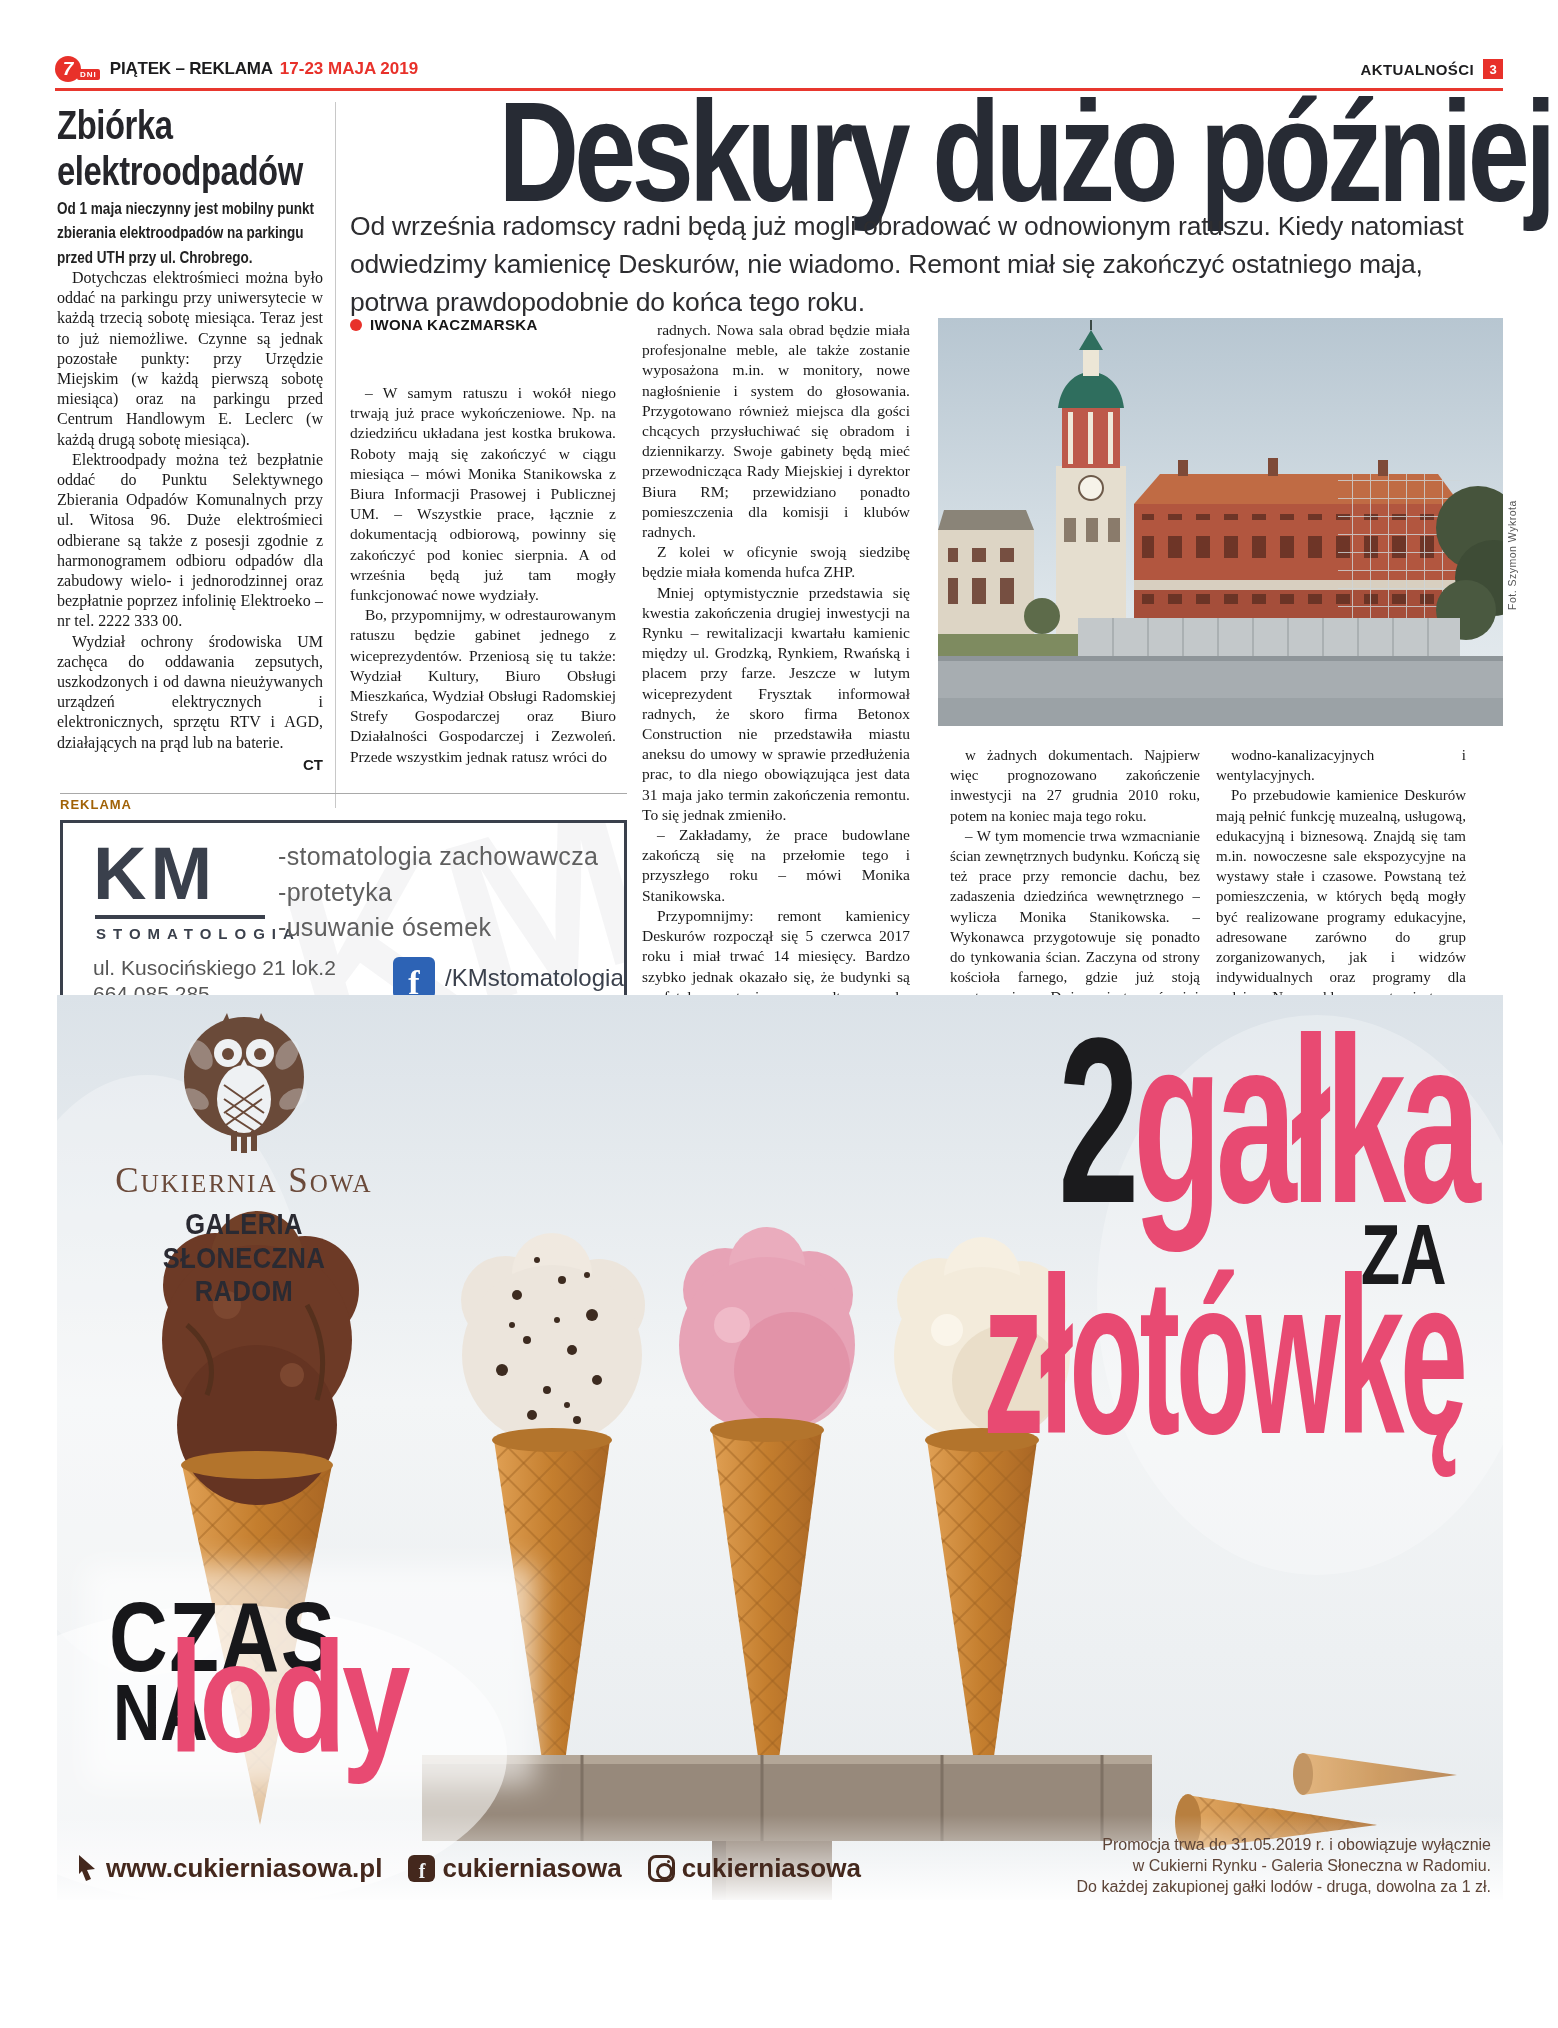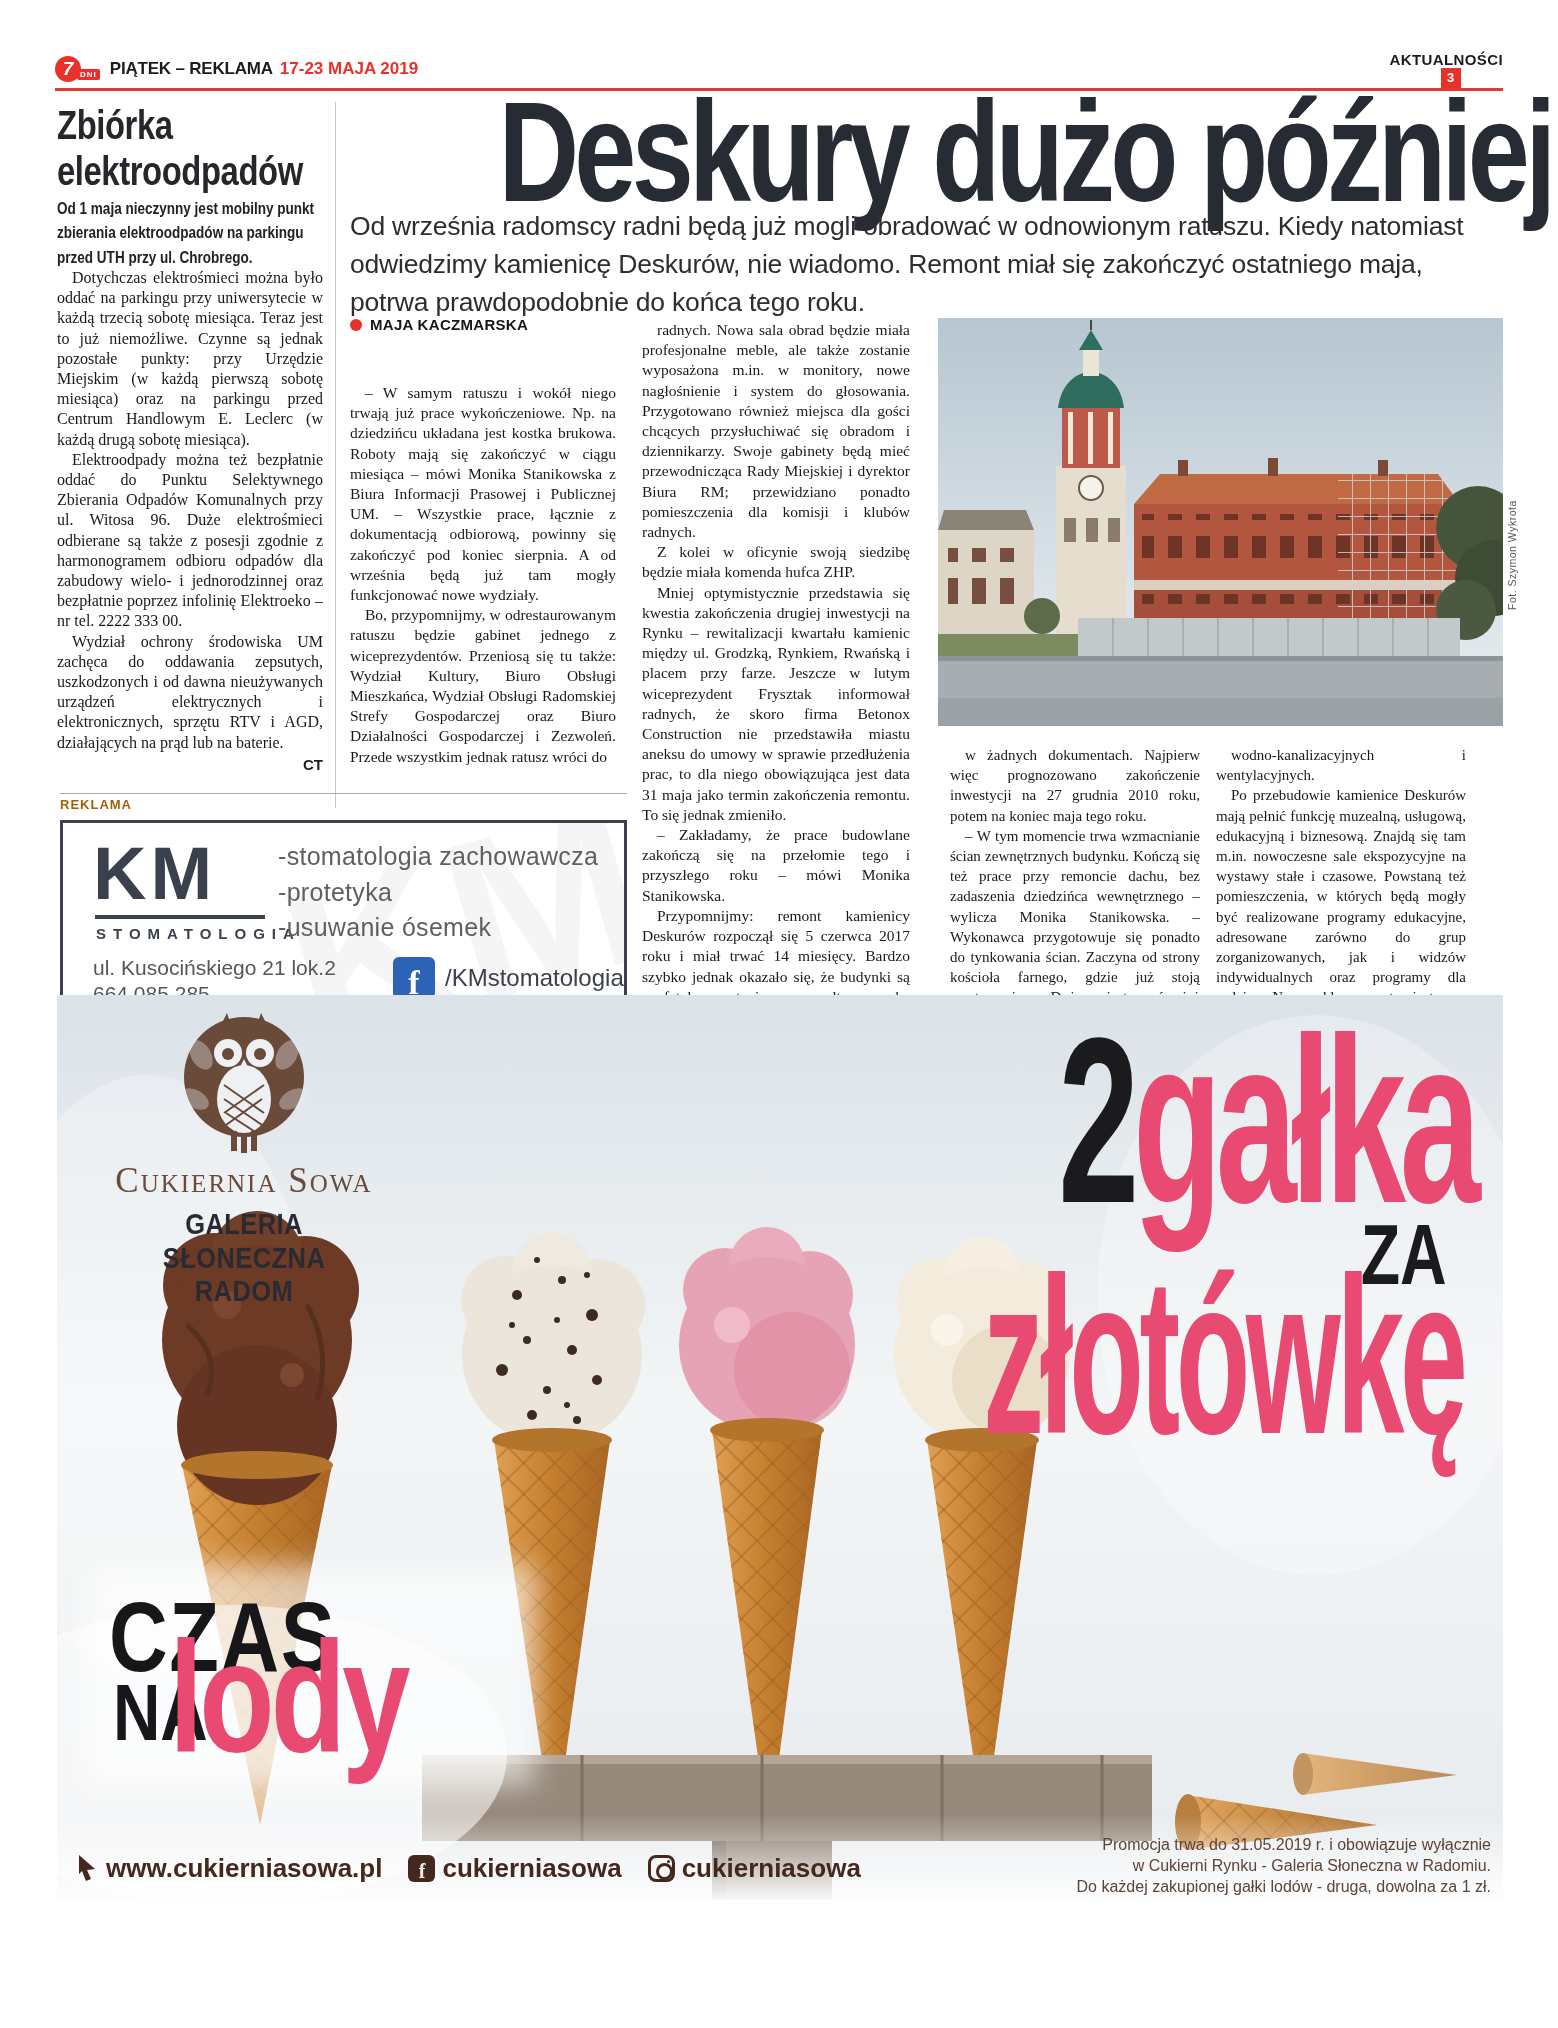--- a/index.html
+++ b/index.html
@@ -5,21 +5,21 @@
   * { margin:0; padding:0; box-sizing:border-box; }
   body { background:#ffffff; font-family:"Liberation Sans", sans-serif; }
   #page { position:relative; width:1558px; height:2028px; background:#fff; overflow:hidden; }
 
   
   #masthead { position:absolute; left:55px; top:54px; width:1448px; height:30px; display:flex; align-items:center; }
   .logo7 { width:26px; height:26px; border-radius:50%; background:#e8312a; color:#fff; font-weight:bold; font-size:19px; display:flex; align-items:center; justify-content:center; font-style:italic; }
   .logodni { background:#e8312a; color:#fff; font-size:8px; font-weight:bold; padding:1px 3px; border-radius:2px; margin-left:-4px; margin-top:10px; letter-spacing:1px; }
   .edition { font-weight:bold; font-size:17px; color:#1c1c1e; margin-left:10px; letter-spacing:-0.2px; }
   .dates { font-weight:bold; font-size:17px; color:#e8312a; margin-left:7px; }
-  .mh-right { margin-left:auto; display:flex; align-items:center;flex-direction:column; }
+  .mh-right { margin-left:auto; display:flex; align-items:center; }
   .section { font-weight:bold; font-size:15px; color:#1c1c1e; letter-spacing:0.4px; }
   .pageno { width:20px; height:20px; background:#e8312a; color:#fff; font-size:13px; font-weight:bold; display:flex; align-items:center; justify-content:center; margin-left:9px; }
   #redrule { position:absolute; left:55px; top:88px; width:1448px; height:3px; background:#e8372e; }
 
   
   #ltitle { position:absolute; left:57px; top:102px; width:300px; font-size:40px; font-weight:bold; color:#26262b; line-height:1.15; transform:scaleX(0.82); transform-origin:left top; letter-spacing:-0.5px; }
   #llead  { position:absolute; left:57px; top:196px; width:324px; font-size:16.5px; font-weight:bold; color:#222; line-height:1.48; transform:scaleX(0.82); transform-origin:left top; }
   .serifcol { position:absolute; font-family:"Liberation Serif", serif; font-size:15.5px; line-height:20.2px; color:#191919; text-align:justify; overflow:hidden; }
   .serifcol p { text-indent:15px; margin:0; }
   #lbody { left:57px; top:268px; width:266px; height:492px; font-size:16px; }
@@ -108,21 +108,21 @@
       <p>Elektroodpady można też bezpłatnie oddać do Punktu Selektywnego Zbierania Odpadów Komunalnych przy ul. Witosa 96. Duże elektrośmieci odbierane są także z posesji zgodnie z harmonogramem odbioru odpadów dla zabudowy wielo- i jednorodzinnej oraz bezpłatnie poprzez infolinię Elektroeko – nr tel. 2222 333 00.</p>
       <p>Wydział ochrony środowiska UM zachęca do oddawania zepsutych, uszkodzonych i od dawna nieużywanych urządzeń elektrycznych i elektronicznych, sprzętu RTV i AGD, działających na prąd lub na baterie.</p>
     </div>
   <div id="lsig">CT</div>
   <div class="vrule" style="left:335px;top:102px;height:706px;"></div>
 
   <div id="headline"><span>Deskury dużo później</span></div>
   <div id="mlead">Od września radomscy radni będą już mogli obradować w odnowionym ratuszu. Kiedy natomiast odwiedzimy kamienicę Deskurów, nie wiadomo. Remont miał się zakończyć ostatniego maja, potrwa prawdopodobnie do końca tego roku.</div>
   <div id="byline">
     <span class="reddot"></span>
-    <span class="byname">MAJA KACZMARSKA</span>
+    <span class="byname">IWONA KACZMARSKA</span>
   </div>
   <div id="col1" class="serifcol">
       <p>– W samym ratuszu i wokół niego trwają już prace wykończeniowe. Np. na dziedzińcu układana jest kostka brukowa. Roboty mają się zakończyć w ciągu miesiąca – mówi Monika Stanikowska z Biura Informacji Prasowej i Publicznej UM. – Wszystkie prace, łącznie z dokumentacją odbiorową, powinny się zakończyć pod koniec sierpnia. A od września będą już tam mogły funkcjonować nowe wydziały.</p>
       <p>Bo, przypomnijmy, w odrestaurowanym ratuszu będzie gabinet jednego z wiceprezydentów. Przeniosą się tu także: Wydział Kultury, Biuro Obsługi Mieszkańca, Wydział Obsługi Radomskiej Strefy Gospodarczej oraz Biuro Działalności Gospodarczej i Zezwoleń. Przede wszystkim jednak ratusz wróci do</p>
     </div>
   <div id="col2" class="serifcol">
       <p>radnych. Nowa sala obrad będzie miała profesjonalne meble, ale także zostanie wyposażona m.in. w monitory, nowe nagłośnienie i system do głosowania. Przygotowano również miejsca dla gości chcących przysłuchiwać się obradom i dziennikarzy. Swoje gabinety będą mieć przewodnicząca Rady Miejskiej i dyrektor Biura RM; przewidziano ponadto pomieszczenia dla komisji i klubów radnych.</p>
       <p>Z kolei w oficynie swoją siedzibę będzie miała komenda hufca ZHP.</p>
       <p>Mniej optymistycznie przedstawia się kwestia zakończenia drugiej inwestycji na Rynku – rewitalizacji kwartału kamienic między ul. Grodzką, Rynkiem, Rwańską i placem przy farze. Jeszcze w lutym wiceprezydent Frysztak informował radnych, że skoro firma Betonox Construction nie przedstawiła miastu aneksu do umowy w sprawie przedłużenia prac, to dla niego obowiązująca jest data 31 maja jako termin zakończenia remontu. To się jednak zmieniło.</p>
       <p>– Zakładamy, że prace budowlane zakończą się na przełomie tego i przyszłego roku – mówi Monika Stanikowska.</p>

